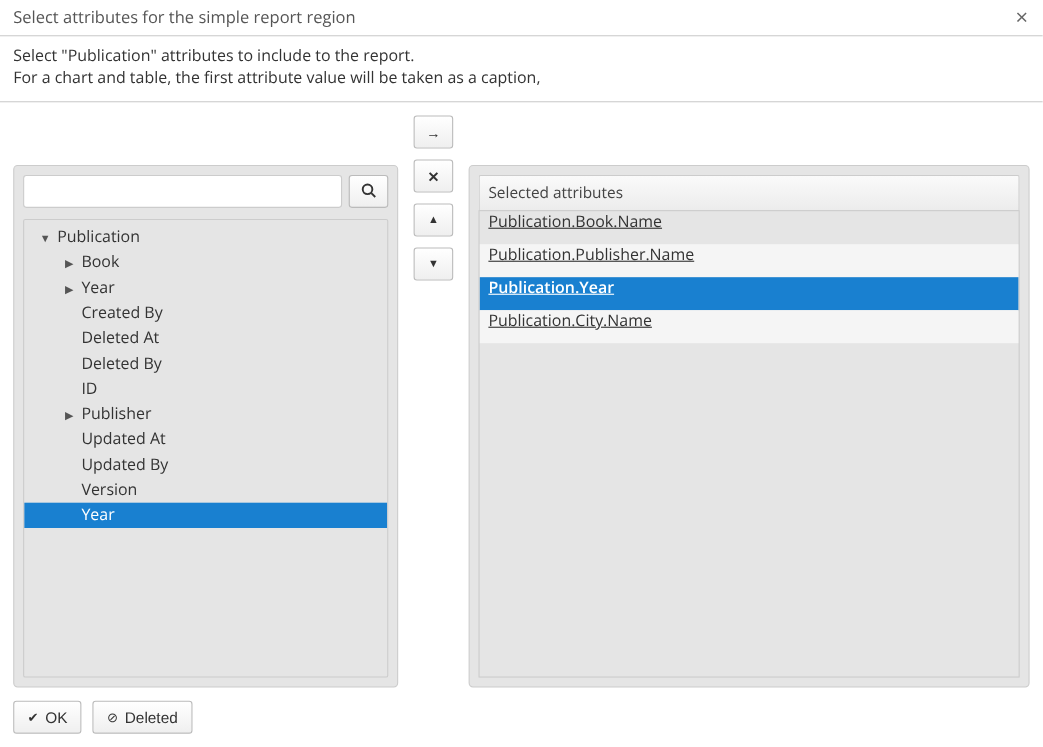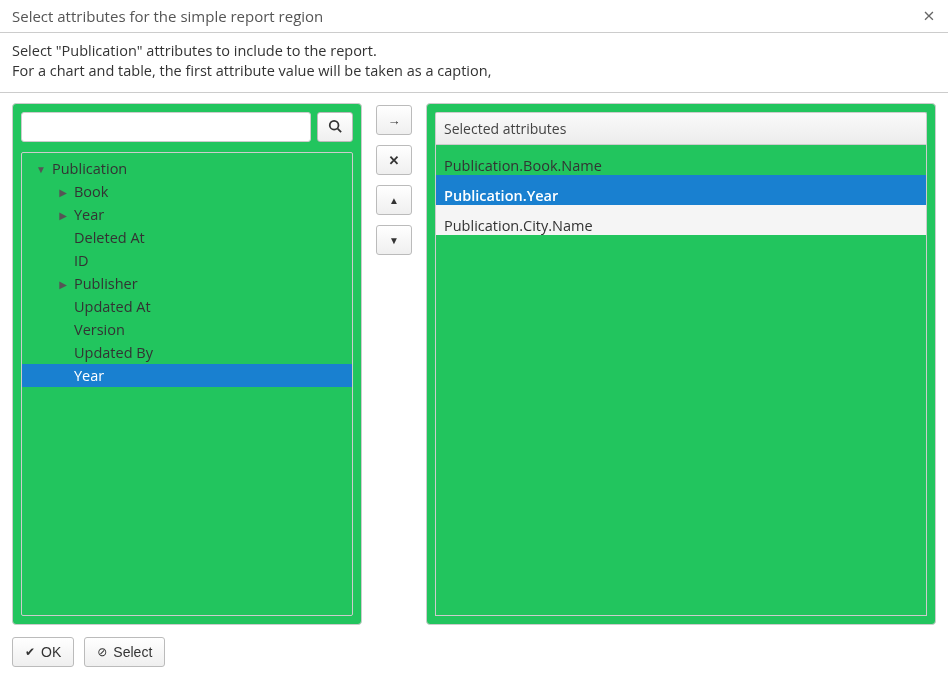--- a/index.html
+++ b/index.html
@@ -21,22 +21,22 @@
     .titlebar .close {
       font-size: 20px; color: #666; line-height: 1;
       width: 22px; text-align: center; cursor: pointer;
     }
     hr.sep { border: none; border-top: 1px solid #ccc; margin: 2px 0 8px 0; }
     .instructions { padding: 0 12px 6px 12px; color: #333; line-height: 1.35; font-size: 14.5px; }
     hr.sep2 { border: none; border-top: 1px solid #ccc; margin: 6px 0 10px 0; }
     .content { display: flex; gap: 14px; padding: 0 12px; flex: 1; min-height: 0; }
     .panel {
       border: 1px solid #ccc; border-radius: 4px;
-      background: #22c55e; padding: 8px;
-      display: flex; flex-direction: column;
+      background: #e5e5e5; padding: 8px;
+      display: flex; flex-direction: column; margin-top: 47px;
     }
     .left-panel { width: 350px; }
     .middle-col { display: flex; flex-direction: column; gap: 10px; align-items: center; padding-top: 2px; }
     .right-panel { flex: 1; }
     .search-row { display: flex; gap: 6px; margin-bottom: 10px; }
     .search-input {
       flex: 1; border: 1px solid #ccc; border-radius: 3px;
       height: 30px; padding: 0 8px; font-size: 14px;
     }
     .icon-btn {
@@ -61,22 +61,22 @@
     .list-header {
       background: linear-gradient(#fafafa, #ececec);
       border: 1px solid #ccc; border-bottom: none;
       border-top-left-radius: 2px; border-top-right-radius: 2px;
       padding: 6px 8px; font-size: 14px; color: #444;
     }
     .list-body {
       border: 1px solid #ccc; flex: 1; overflow: auto;
     }
     .list-row {
-      height: 30px; display: flex; align-items: flex-end; padding: 0 8px;
-      font-size: 14.5px; cursor: pointer;
+      height: 30px; display: flex; align-items: flex-start; padding: 0 8px;
+      font-size: 14.5px; cursor: pointer; text-decoration: underline;
     }
     .list-row.alt { background: #f5f5f5; }
     .list-row.selected { background: #1980d0; color: #fff; font-weight: 600; }
     .footer { display: flex; gap: 10px; padding: 12px; }
     .btn {
       border: 1px solid #bbb; border-radius: 3px;
       background: linear-gradient(#fff, #efefef);
       height: 30px; padding: 0 12px;
       display: inline-flex; align-items: center; gap: 6px;
       cursor: pointer; font-size: 14px; color: #333;
@@ -123,41 +123,49 @@
         <div class="tree-node depth1">
           <span class="tree-toggle">▶</span>
           <span class="label">Book</span>
         </div>
         <div class="tree-node depth1">
           <span class="tree-toggle">▶</span>
           <span class="label">Year</span>
         </div>
         <div class="tree-node depth1 leaf">
           <span class="tree-toggle">▶</span>
+          <span class="label">Created By</span>
+        </div>
+        <div class="tree-node depth1 leaf">
+          <span class="tree-toggle">▶</span>
           <span class="label">Deleted At</span>
         </div>
         <div class="tree-node depth1 leaf">
           <span class="tree-toggle">▶</span>
+          <span class="label">Deleted By</span>
+        </div>
+        <div class="tree-node depth1 leaf">
+          <span class="tree-toggle">▶</span>
           <span class="label">ID</span>
         </div>
         <div class="tree-node depth1">
           <span class="tree-toggle">▶</span>
           <span class="label">Publisher</span>
         </div>
         <div class="tree-node depth1 leaf">
           <span class="tree-toggle">▶</span>
           <span class="label">Updated At</span>
         </div>
         <div class="tree-node depth1 leaf">
           <span class="tree-toggle">▶</span>
+          <span class="label">Updated By</span>
+        </div>
+        <div class="tree-node depth1 leaf">
+          <span class="tree-toggle">▶</span>
           <span class="label">Version</span>
-        </div>
-        <div class="tree-node depth1 leaf">
-          <span class="tree-toggle">▶</span>
-          <span class="label">Updated By</span>
         </div>
         <div class="tree-node depth1 leaf selected">
           <span class="tree-toggle">▶</span>
           <span class="label">Year</span>
         </div>
       </div>
     </div>
 
     <div class="middle-col">
       <button class="icon-btn">
@@ -172,35 +180,38 @@
       <button class="icon-btn">
         <span class="triangle-down">▼</span>
       </button>
     </div>
 
     <div class="panel right-panel">
       <div class="list-header">Selected attributes</div>
       <div class="list-body">
         <div class="list-row">
           <span>Publication.Book.Name</span>
+        </div>
+        <div class="list-row alt">
+          <span>Publication.Publisher.Name</span>
         </div>
         <div class="list-row selected">
           <span>Publication.Year</span>
         </div>
         <div class="list-row alt">
           <span>Publication.City.Name</span>
         </div>
       </div>
     </div>
 
   </div>
 
   <div class="footer">
     <button class="btn">
       <span class="glyph">✔</span>
       <span>OK</span>
     </button>
     <button class="btn">
       <span class="glyph">⊘</span>
-      <span>Select</span>
+      <span>Deleted</span>
     </button>
   </div>
 </div>
 
 </body></html>

